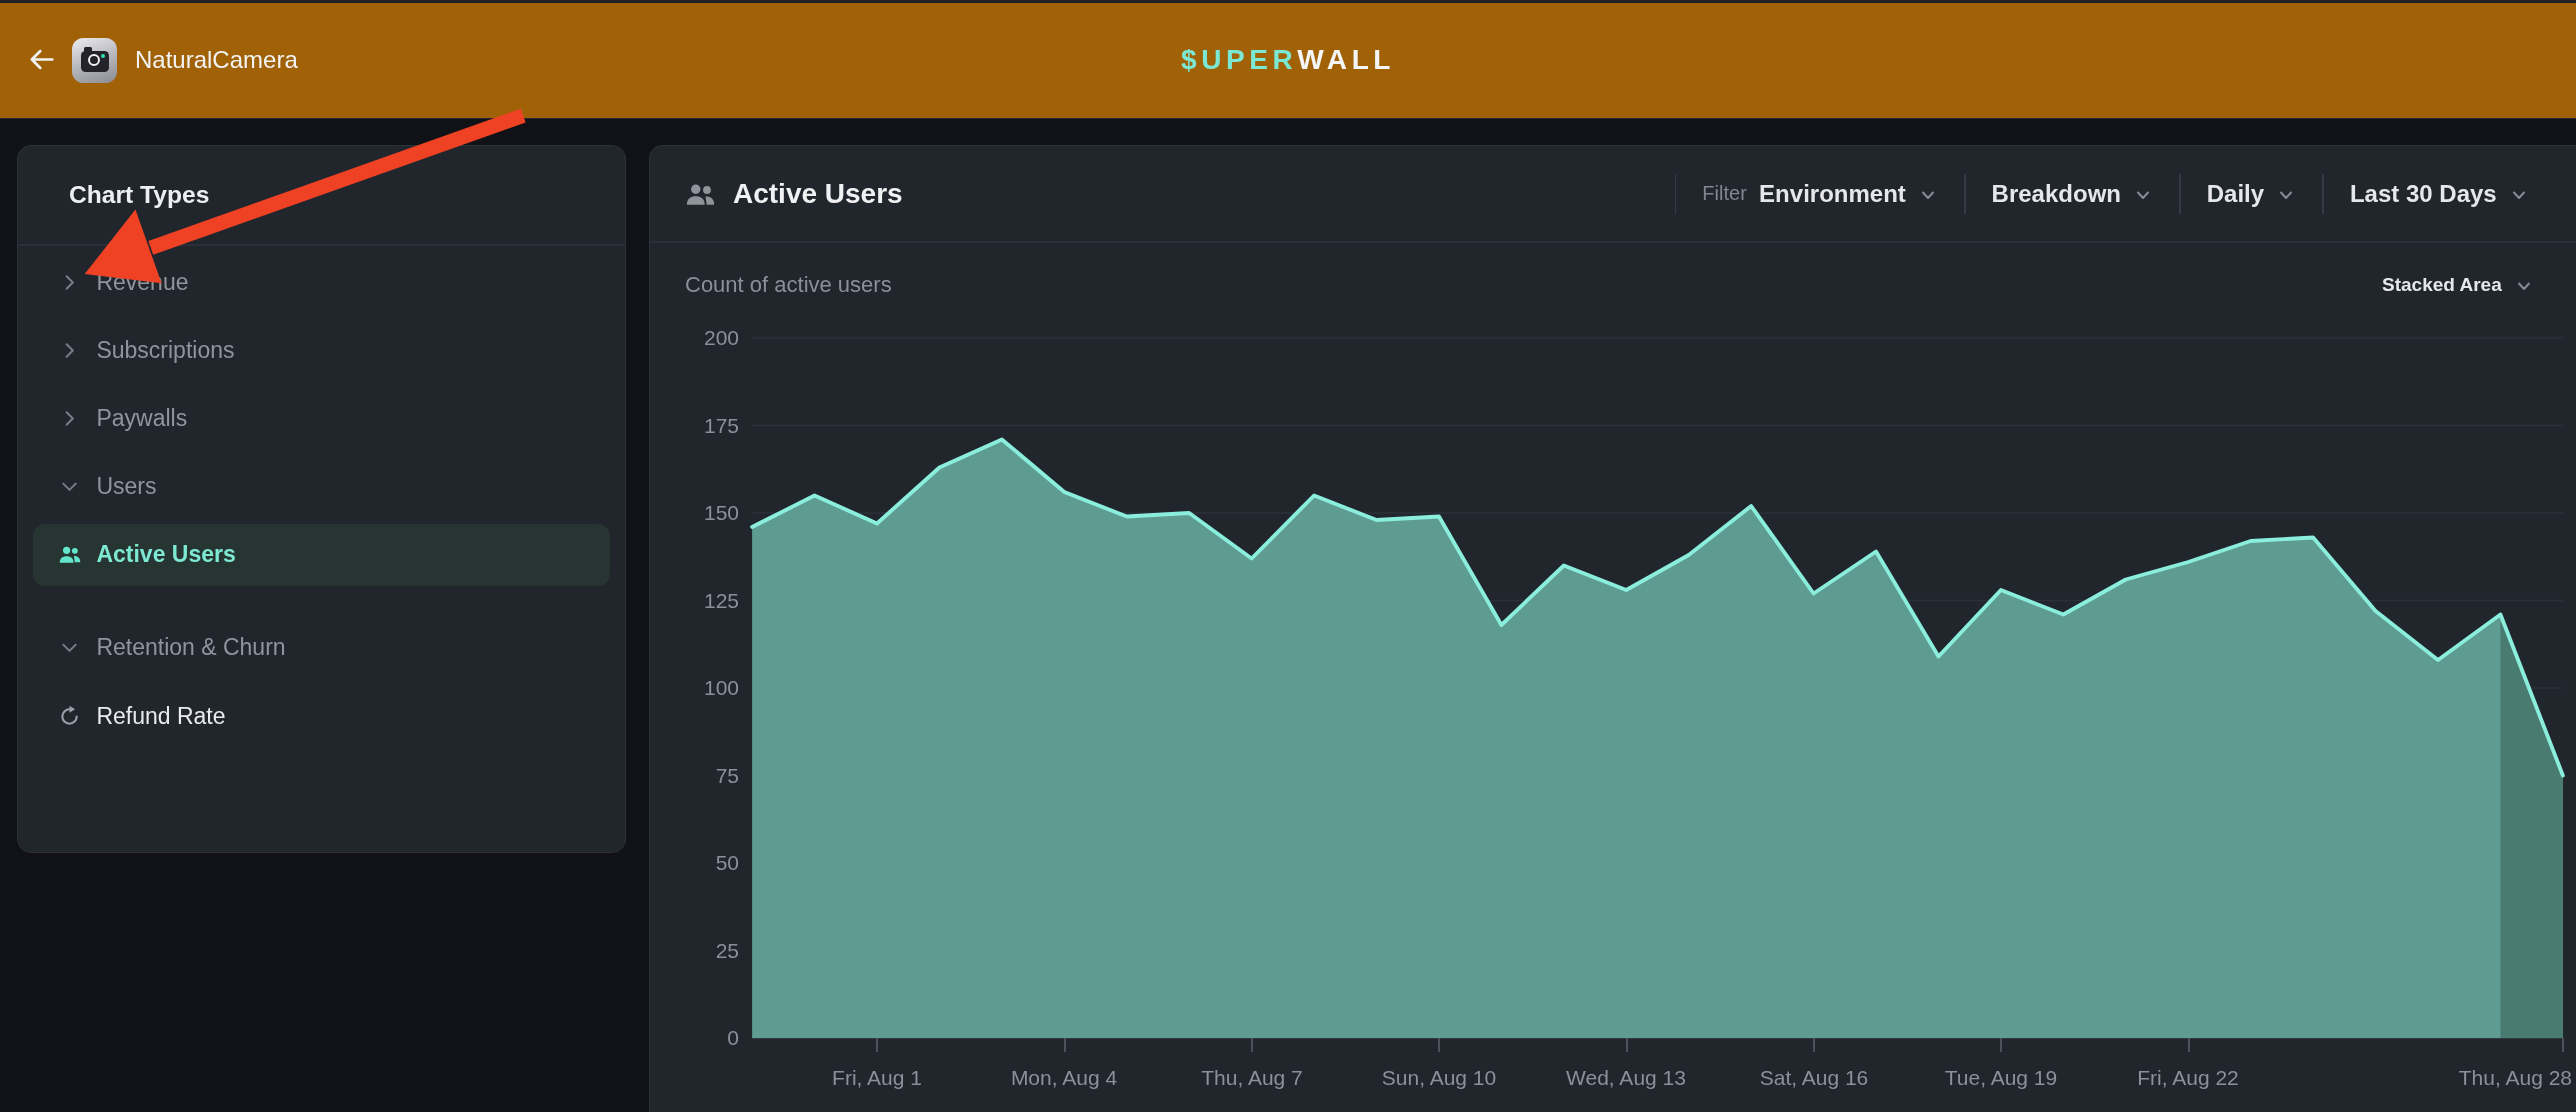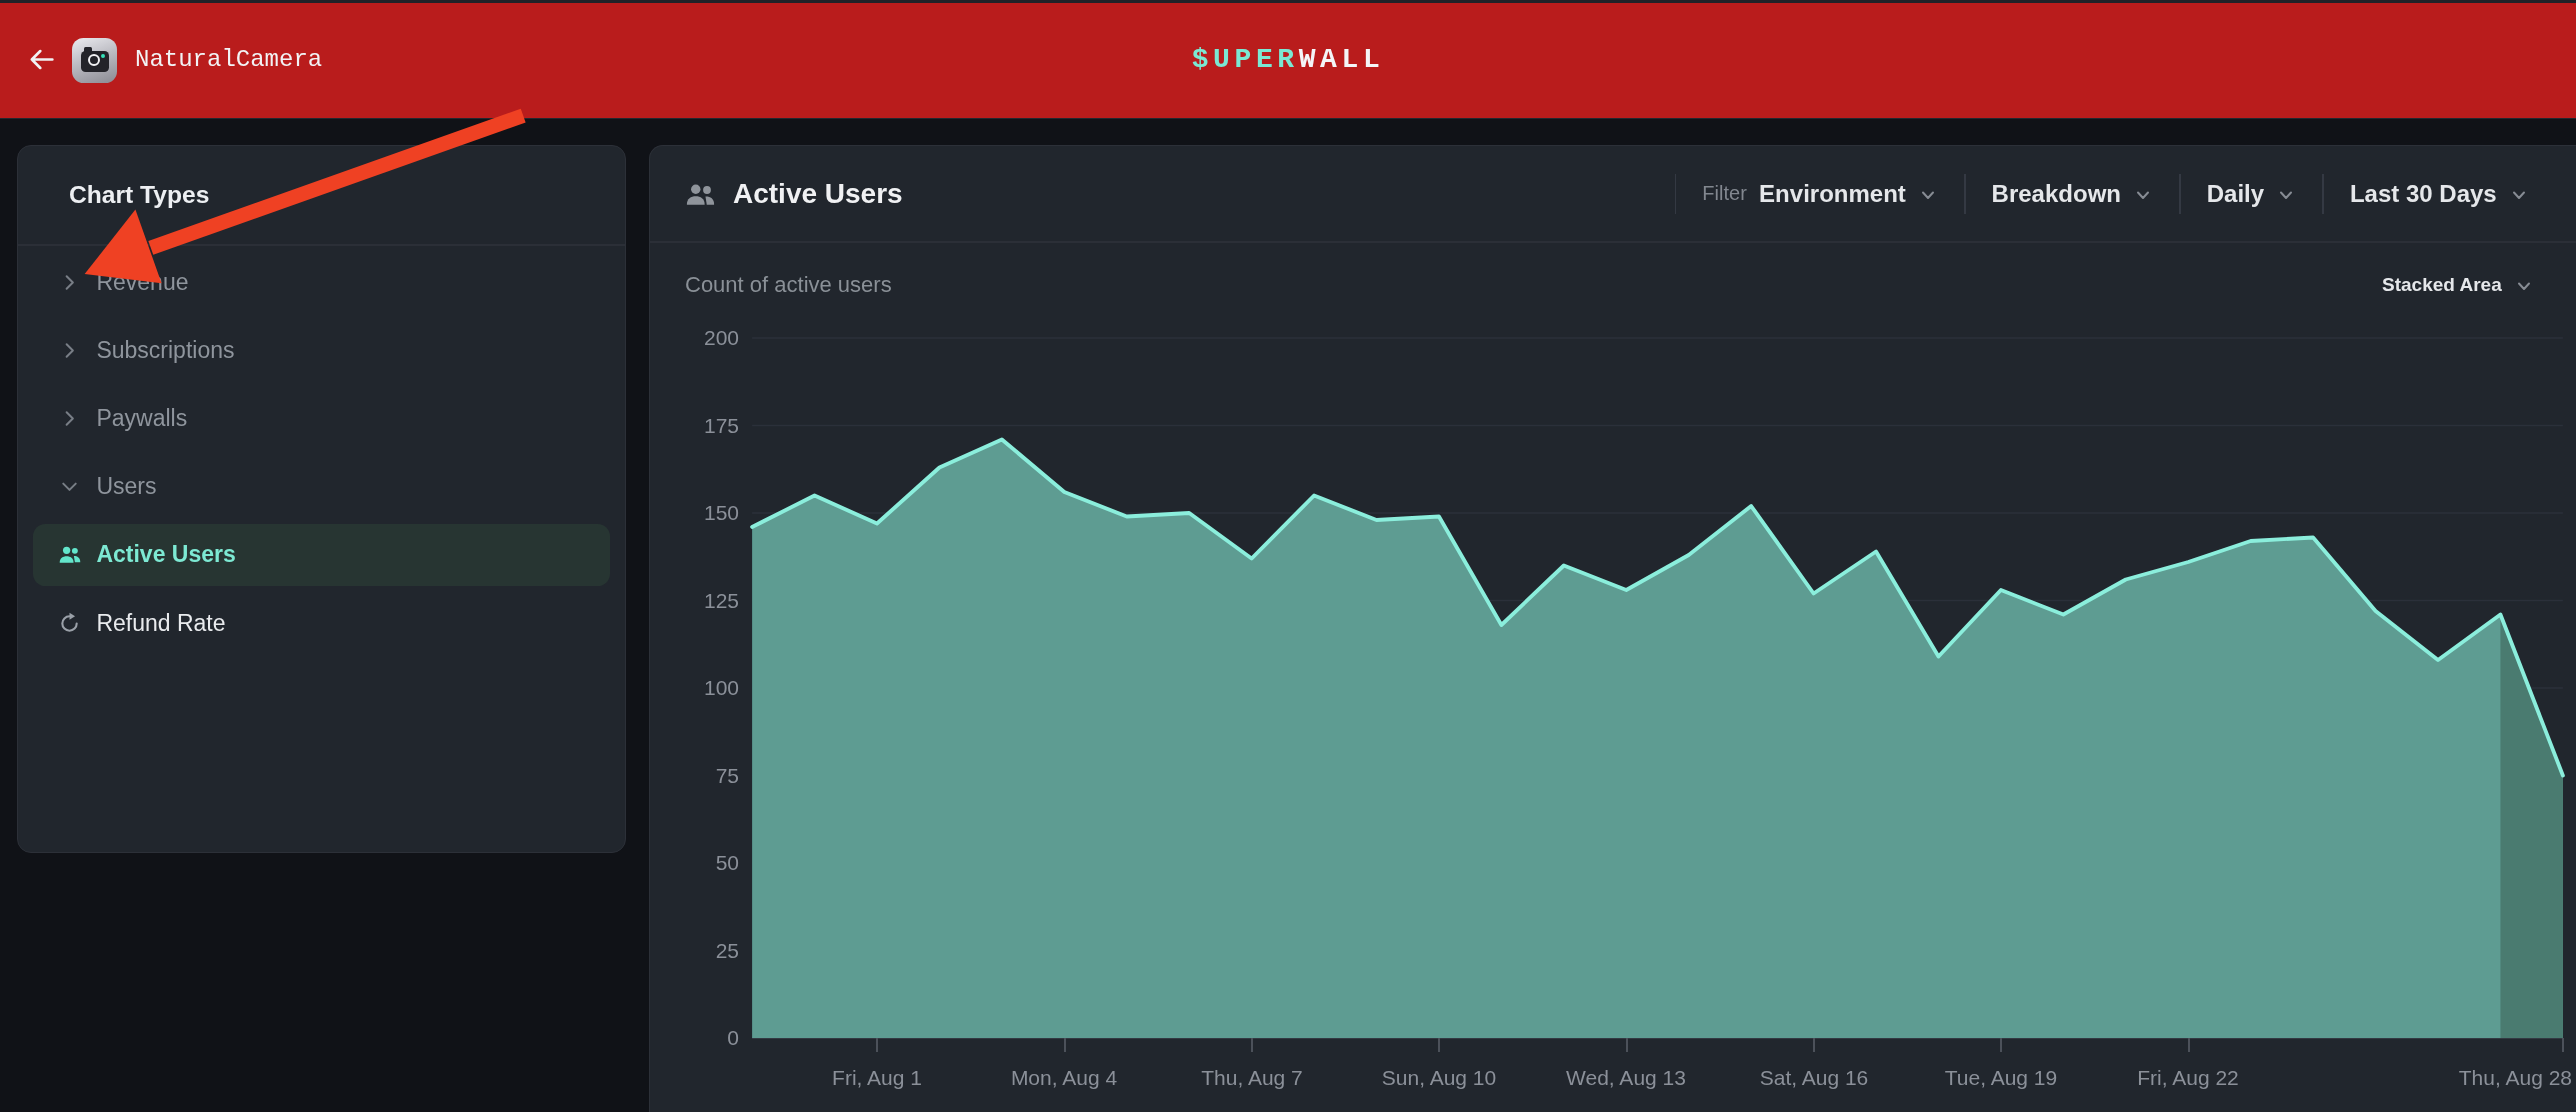--- a/index.html
+++ b/index.html
@@ -7,21 +7,21 @@
   body {
     background:#101217;
     font-family:"Liberation Sans","DejaVu Sans",sans-serif;
     color:#eceef0;
     position:relative;
   }
 
   
   .topbar {
     position:absolute; left:0; top:0; width:2576px; height:119px;
-    background:#b91c1c; border-bottom:1.5px solid #24272e;font-family:Liberation Mono, monospace;
+    background:#a16207; border-bottom:1.5px solid #24272e;
   }
   .topbar::before{ content:""; position:absolute; left:0; top:0; width:100%; height:3.1px; background:#202228;}
   .back-btn {
     position:absolute; left:20px; top:38px; width:43px; height:43px;
     display:flex; align-items:center; justify-content:center; color:#f1f2f4; cursor:pointer;
   }
   .app-icon {
     position:absolute; left:72px; top:38px; width:45px; height:45px; border-radius:11.5px;
     background:linear-gradient(160deg,#ececf0 0%,#bdbdc4 45%,#8a8a92 100%);
   }
@@ -148,20 +148,28 @@
       <div class="srow leaf selected">
         <span class="slot">
           <svg width="23" height="23" viewBox="0 0 24 24">
             <circle cx="9" cy="7.6" r="3.8" fill="currentColor"></circle>
             <path d="M1.8 20c0-4.2 3.3-6.3 7.2-6.3s7.2 2.1 7.2 6.3v.5H1.8z" fill="currentColor"></path>
             <circle cx="17.6" cy="8.2" r="3.1" fill="currentColor"></circle>
             <path d="M16.6 13.6c3.7 0 6.6 2 6.6 6v.4h-5.6" fill="currentColor"></path>
           </svg>
         </span>
         <span class="slabel">Active Users</span>
+      </div>
+      <div class="srow group gap-before">
+        <span class="slot">
+          <svg width="23" height="23" viewBox="0 0 24 24">
+            <polyline points="5.5,9 12,15.5 18.5,9" fill="none" stroke="currentColor" stroke-width="2.1" stroke-linecap="round" stroke-linejoin="round"></polyline>
+          </svg>
+        </span>
+        <span class="slabel">Retention &amp; Churn</span>
       </div>
       <div class="srow leaf">
         <span class="slot">
           <svg width="23" height="23" viewBox="0 0 24 24">
             <path d="M19.5 12a7.5 7.5 0 1 1-7.5-7.5" fill="none" stroke="currentColor" stroke-width="2.2" stroke-linecap="round"></path>
             <polygon points="12,0.8 12,8.2 17.8,4.5" fill="currentColor"></polygon>
           </svg>
         </span>
         <span class="slabel">Refund Rate</span>
       </div>

